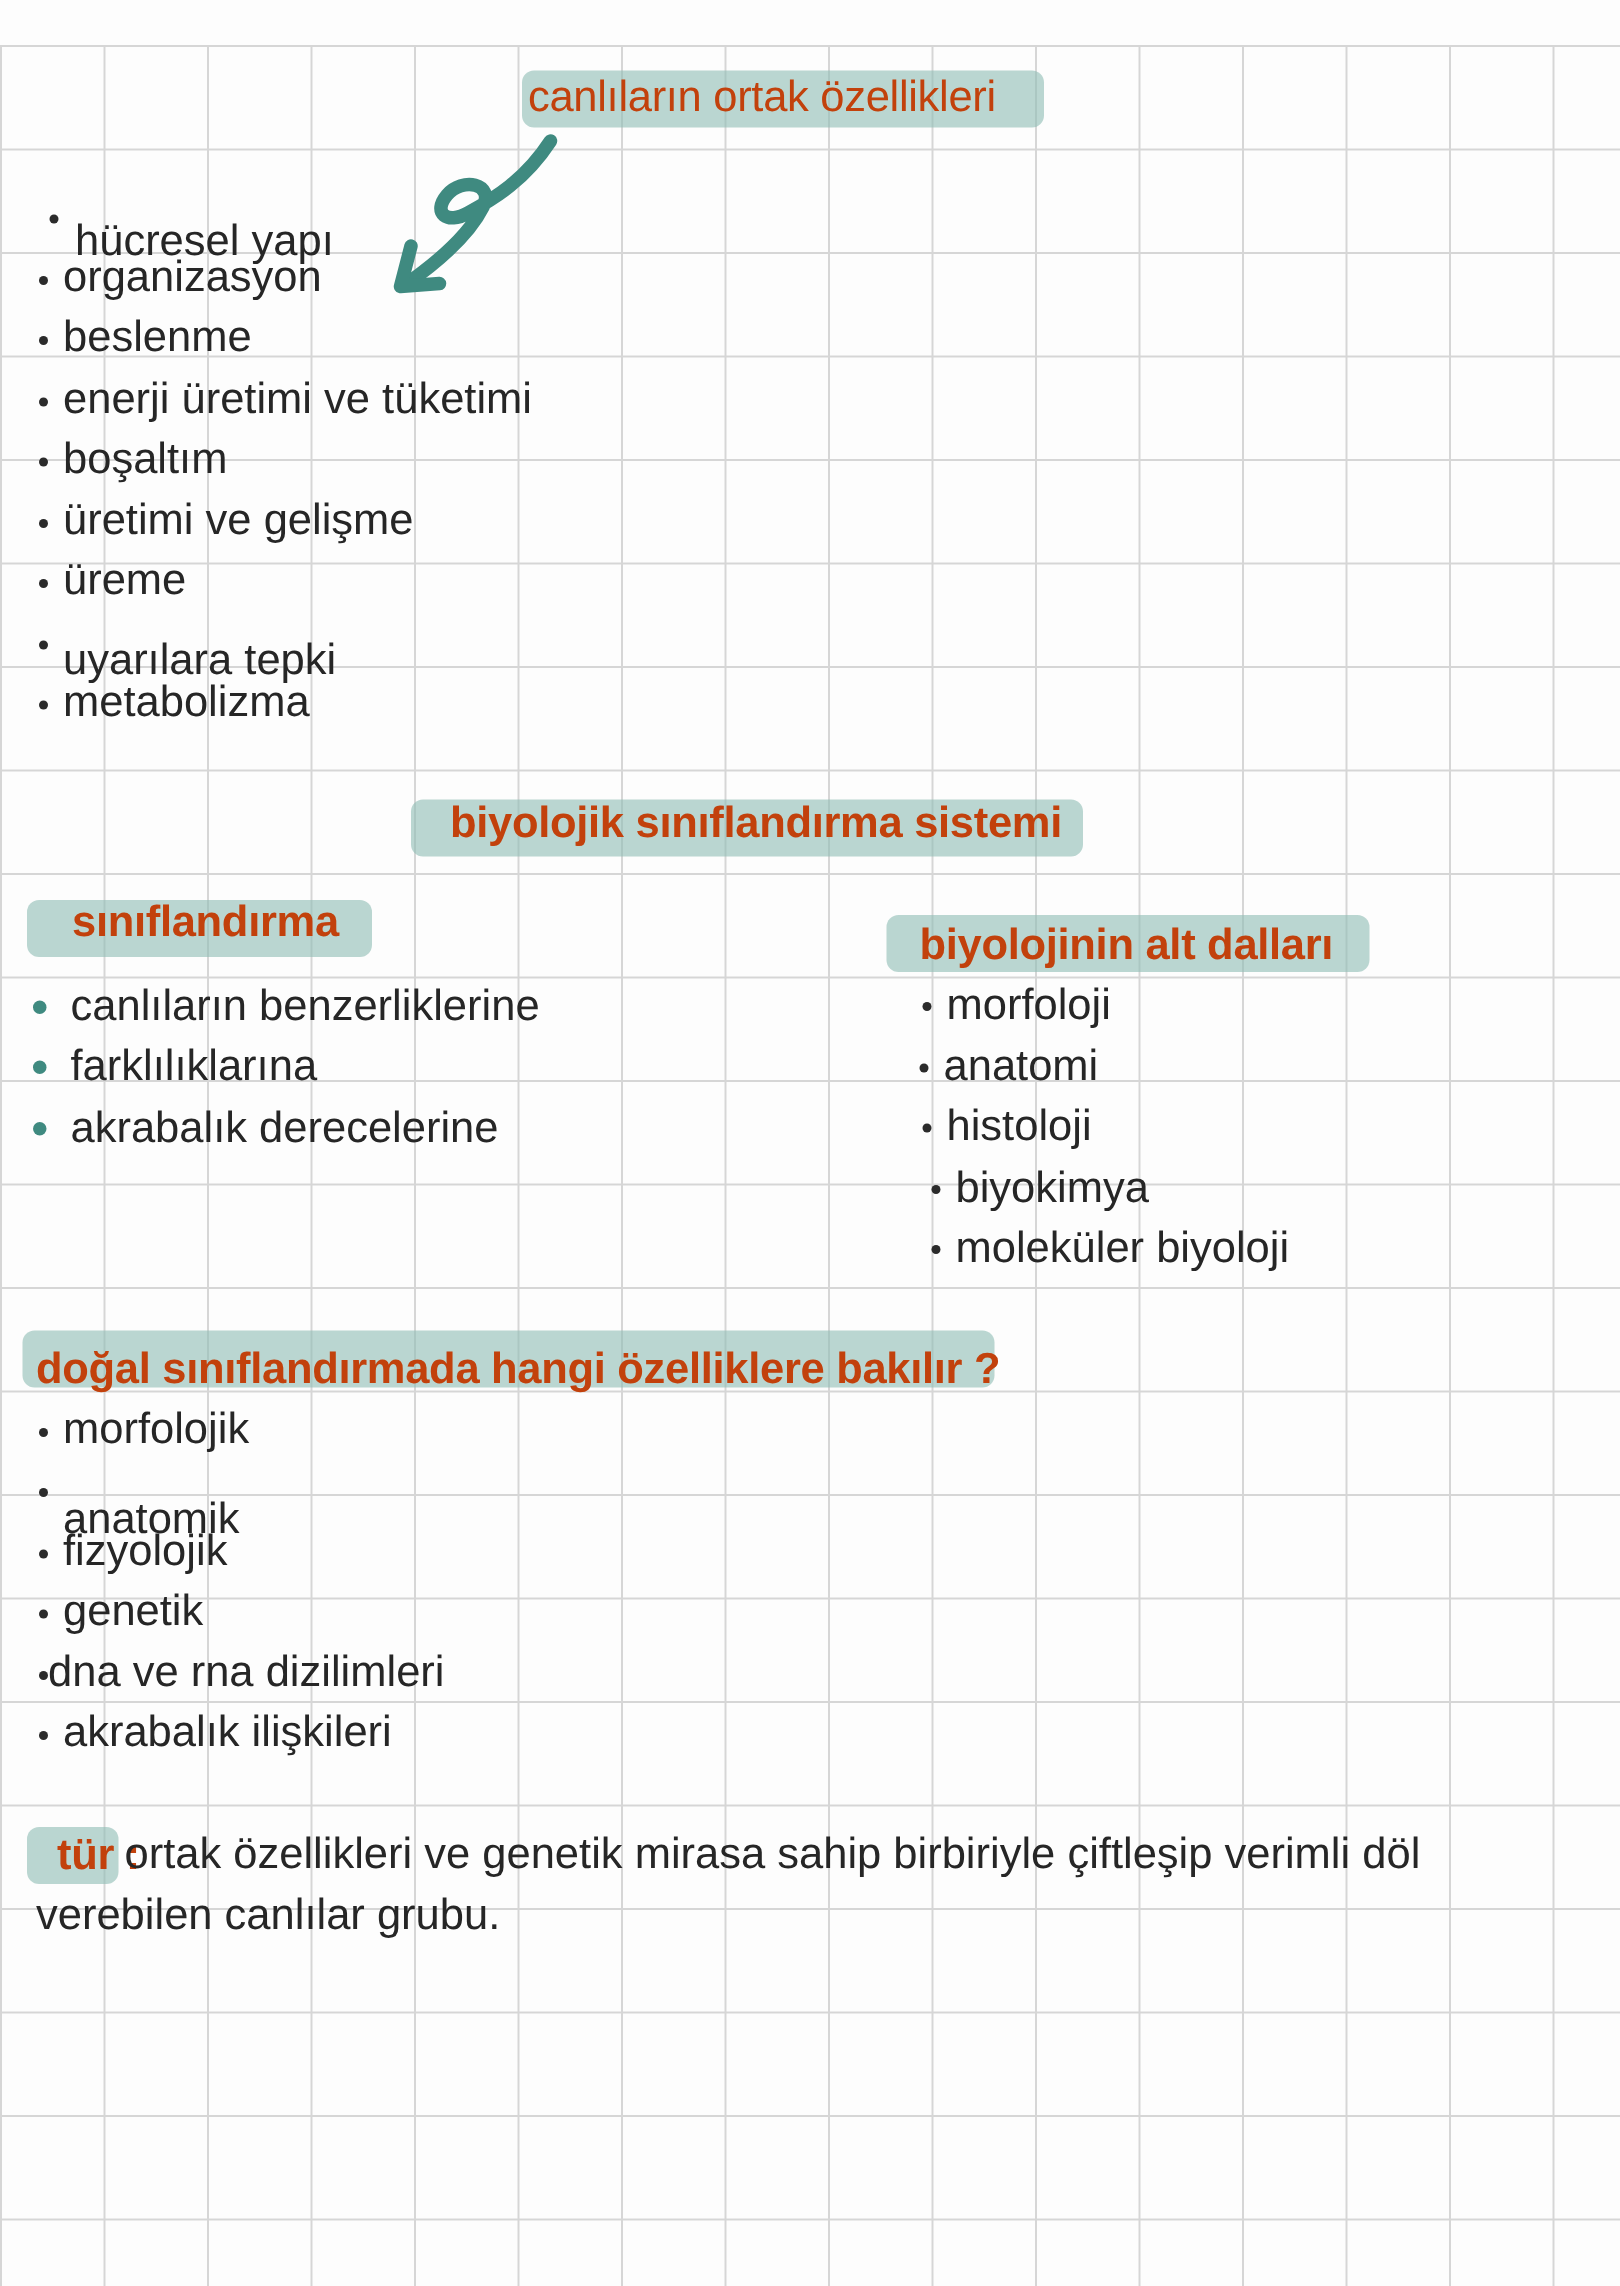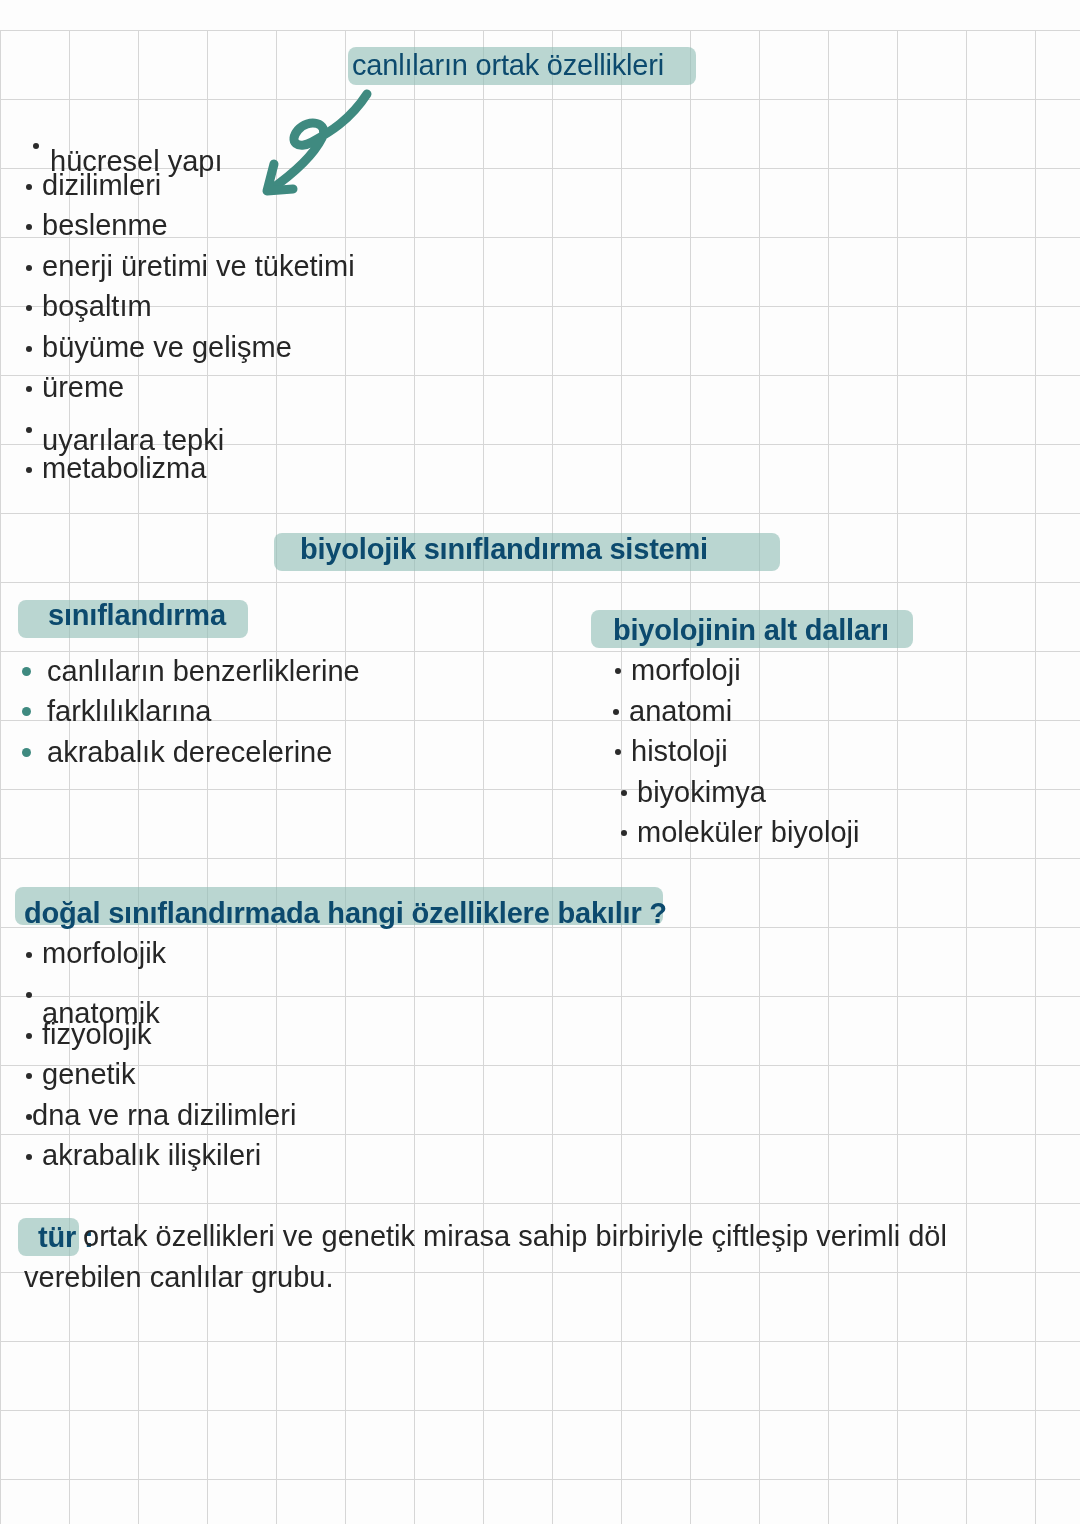--- a/index.html
+++ b/index.html
@@ -25,21 +25,21 @@
       background-image:
         linear-gradient(to right, #d6d6d6 1.5px, transparent 1.5px),
         linear-gradient(to bottom, #d6d6d6 1.5px, transparent 1.5px);
       background-size: 69px 69px;
       background-position: 0 0, 0 0;
     }
     .pill {
       position: absolute;
       background: rgba(146, 190, 182, 0.62);
       border-radius: 8px;
-      color: #0c4a6e;
+      color: #c2410c;
       font-weight: 400;
       white-space: nowrap;
       box-sizing: border-box;
       letter-spacing: -0.2px;
     }
     .pill span {
       display: block;
     }
     .line {
       position: absolute;
@@ -81,45 +81,45 @@
 <svg class="arrow" width="130" height="125" viewBox="0 0 130 125">
   <path d="M117 14 C 100 40, 80 52, 62 62 C 48 70, 38 62, 48 50 C 58 38, 80 42, 72 58 C 62 78, 40 96, 20 110" fill="none" stroke="#3f8a80" stroke-width="9" stroke-linecap="round" stroke-linejoin="round"></path>
   <path d="M24 84 L 17 111 L 43 109" fill="none" stroke="#3f8a80" stroke-width="9" stroke-linecap="round" stroke-linejoin="round"></path>
 </svg>
 
 <div>
   <div class="dot" style="left:33px; top:143px;"></div>
   <div class="line" style="left:50px; top:131px;margin-top:16px;">hücresel yapı</div>
 
   <div class="dot" style="left:26px; top:184px;"></div>
-  <div class="line" style="left:42px; top:171px;">dizilimleri</div>
+  <div class="line" style="left:42px; top:171px;">organizasyon</div>
 
   <div class="dot" style="left:26px; top:224px;"></div>
   <div class="line" style="left:42px; top:211px;">beslenme</div>
 
   <div class="dot" style="left:26px; top:265px;"></div>
   <div class="line" style="left:42px; top:252px;">enerji üretimi ve tüketimi</div>
 
   <div class="dot" style="left:26px; top:305px;"></div>
   <div class="line" style="left:42px; top:292px;">boşaltım</div>
 
   <div class="dot" style="left:26px; top:346px;"></div>
-  <div class="line" style="left:42px; top:333px;">büyüme ve gelişme</div>
+  <div class="line" style="left:42px; top:333px;">üretimi ve gelişme</div>
 
   <div class="dot" style="left:26px; top:386px;"></div>
   <div class="line" style="left:42px; top:373px;">üreme</div>
 
   <div class="dot" style="left:26px; top:427px;"></div>
   <div class="line" style="left:42px; top:414px;margin-top:12px;">uyarılara tepki</div>
 
   <div class="dot" style="left:26px; top:467px;"></div>
   <div class="line" style="left:42px; top:454px;text-align:center;">metabolizma</div>
 </div>
 
-<div class="pill" style="left:274px; top:533px; width:506px; height:38px; font-size:29px; padding-left:26px; font-weight:600;">
+<div class="pill" style="left:274px; top:533px; width:448px; height:38px; font-size:29px; padding-left:26px; font-weight:600;">
   <span style="line-height:33px;">biyolojik sınıflandırma sistemi</span>
 </div>
 
 <div class="pill" style="left:18px; top:600px; width:230px; height:38px; font-size:29px; padding-left:30px; font-weight:600;">
   <span style="line-height:31px;">sınıflandırma</span>
 </div>
 
 <div>
   <div class="tdot" style="left:22px; top:667px;"></div>
   <div class="line" style="left:47px; top:657px;">canlıların benzerliklerine</div>

